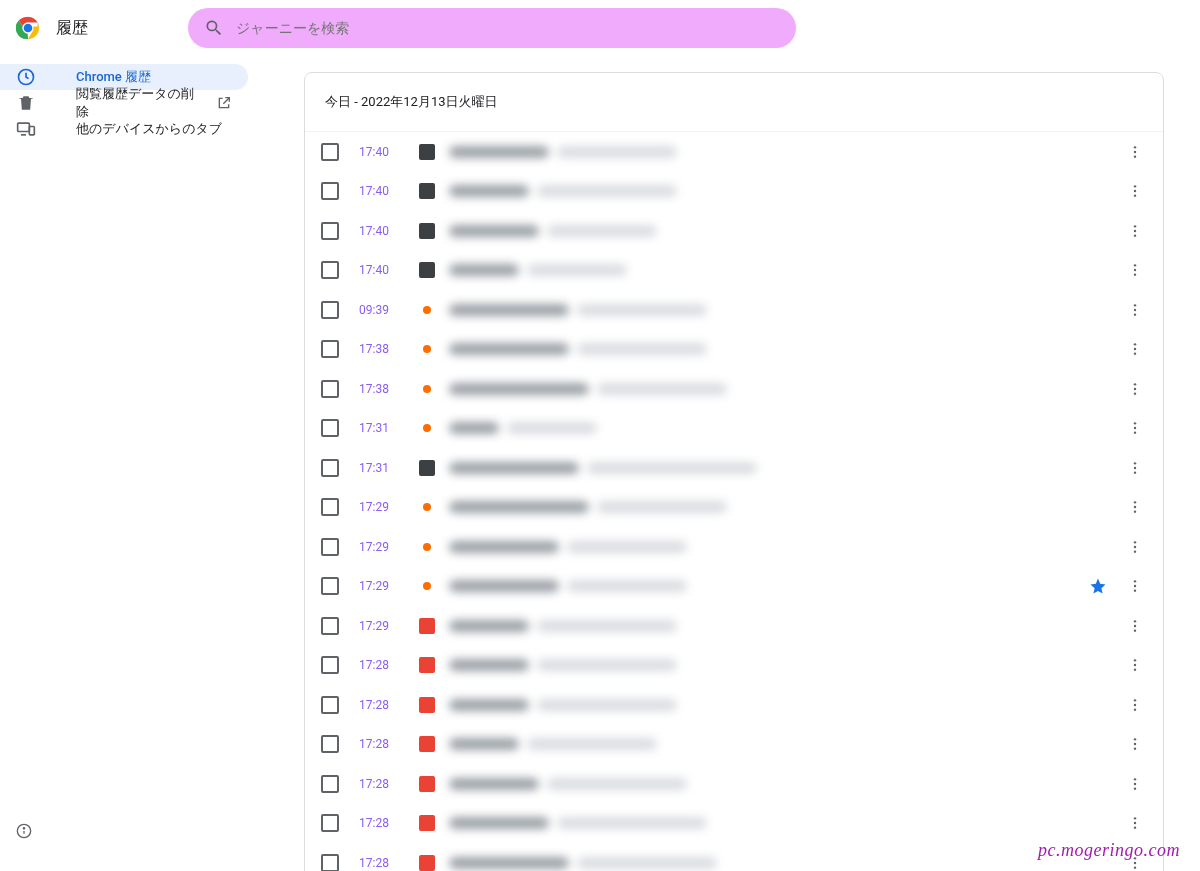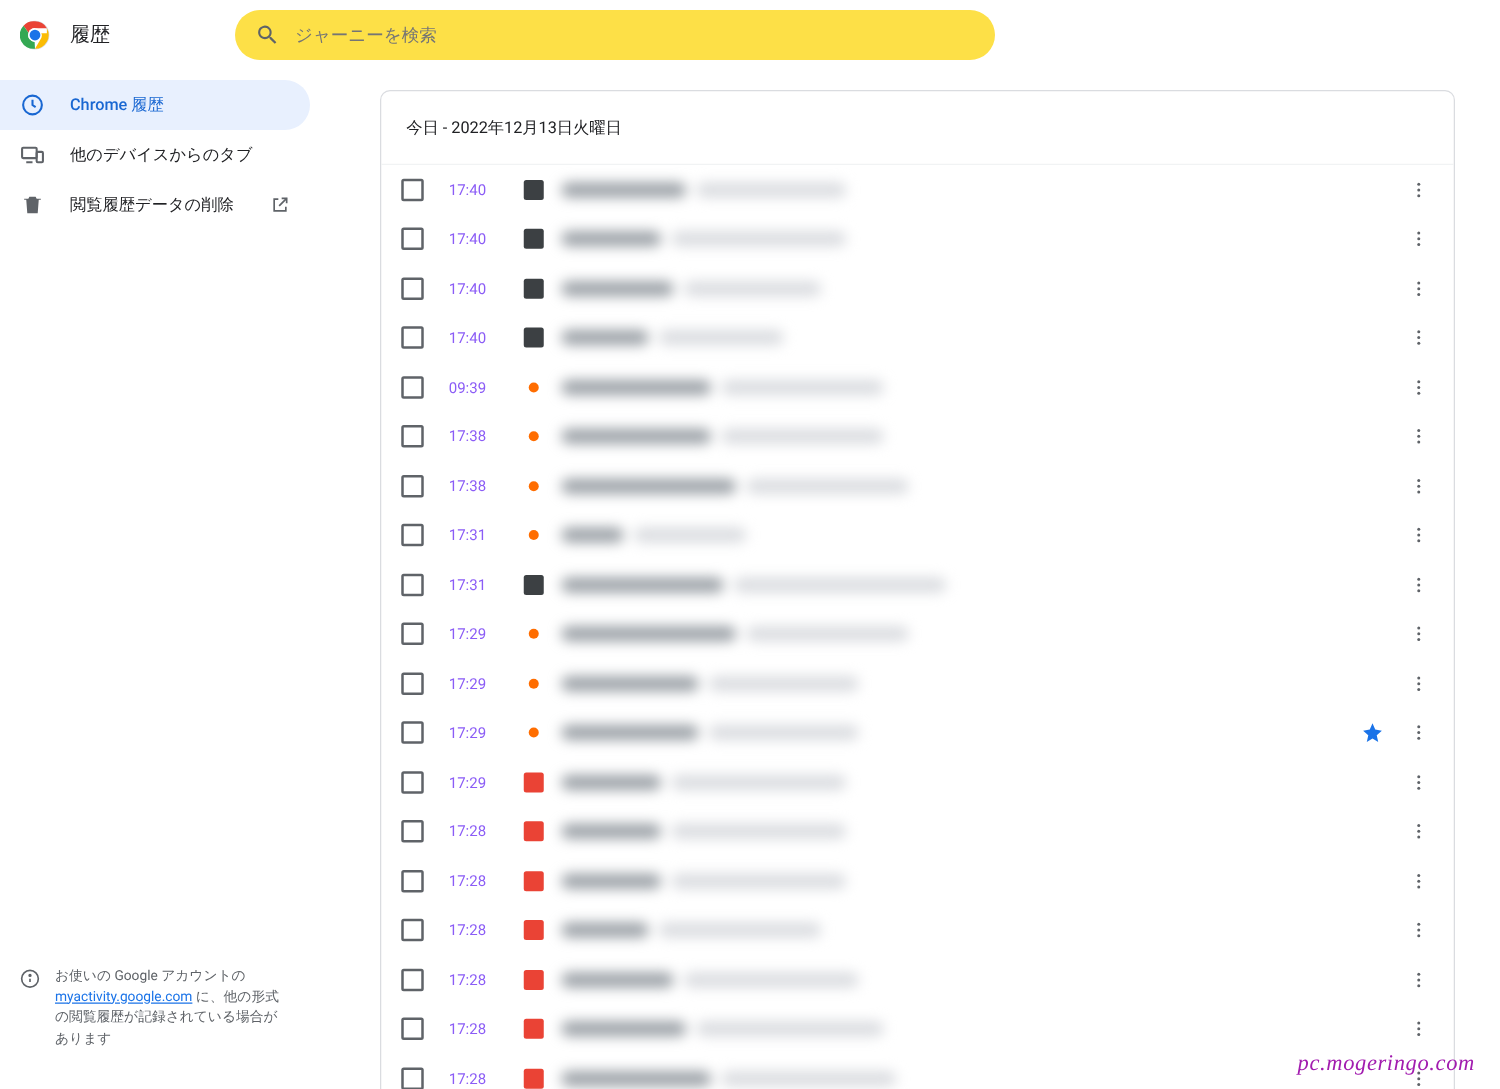--- a/index.html
+++ b/index.html
@@ -1,26 +1,26 @@
 <!DOCTYPE html>
 <html><head>
 <meta charset="utf-8">
 <style>
 * { box-sizing: border-box; margin: 0; padding: 0; }
 body { font-family: "Segoe UI", Roboto, Arial, sans-serif; font-size: 13px; color: #202124; background: #fff; width: 1200px; height: 871px; overflow: hidden; position: relative; }
 .header { display: flex; align-items: center; height: 56px; padding: 0 16px; }
 .chrome-logo { width: 24px; height: 24px; margin-right: 16px; }
 .page-title { font-size: 16px; color: #202124; margin-right: 40px; }
-.search-box { flex: 0 0 608px; height: 40px; background: #fde047; border-radius: 46px; display: flex; align-items: center; padding: 0 16px; margin-left: 60px; }
+.search-box { flex: 0 0 608px; height: 40px; background: #f0abfc; border-radius: 46px; display: flex; align-items: center; padding: 0 16px; margin-left: 60px; }
 .search-icon { color: #5f6368; margin-right: 12px; }
 .search-input { border: none; background: transparent; outline: none; font-size: 14px; color: #5f6368; flex: 1; }
 .layout { display: flex; height: calc(100% - 56px); }
 .sidebar { width: 256px; padding: 8px 8px 8px 0; display: flex; flex-direction: column; }
 .nav-items { flex: 1; }
-.nav-item { display: flex; align-items: center; height: 40px; padding: 0 16px; border-radius: 0 20px 20px 0; cursor: pointer; color: #202124; font-size: 13px; }
+.nav-item { display: flex; align-items: center; height: 26px; padding: 0 16px; border-radius: 0 20px 20px 0; cursor: pointer; color: #202124; font-size: 13px; gap: 20px; }
 .nav-item.active { background: #e8f0fe; color: #1967d2; font-weight: 500; }
 .nav-item .nav-icon { width: 20px; height: 20px; margin-right: 20px; display: flex; align-items: center; justify-content: center; color: #5f6368; }
 .nav-item.active .nav-icon { color: #1967d2; }
 .nav-item .ext-icon { margin-left: auto; color: #5f6368; }
 .sidebar-footer { padding: 12px 20px 24px 16px; display: flex; font-size: 11px; color: #5f6368; line-height: 1.5; }
 .sidebar-footer .info-icon { margin-right: 12px; flex-shrink: 0; margin-top: 2px; }
 .sidebar-footer a { color: #1a73e8; text-decoration: underline; }
 .main { flex: 1; padding: 16px 29px 0 48px; overflow-y: auto; }
 .card { background: #fff; border: 1px solid #dadce0; border-radius: 8px; max-width: 860px; }
 .card-header { padding: 20px 20px 20px 20px; font-size: 13px; color: #202124; border-bottom: 1px solid #f1f3f4; }
@@ -72,56 +72,52 @@
           <span class="nav-icon">
             <svg width="20" height="20" viewBox="0 0 24 24" fill="none" stroke="currentColor" stroke-width="2">
               <circle cx="12" cy="12" r="9"></circle>
               <path d="M12 7v5l3 2"></path>
             </svg>
           </span>
           <span>Chrome 履歴</span>
         </div>
         <div class="nav-item">
           <span class="nav-icon">
-            <svg width="20" height="20" viewBox="0 0 24 24" fill="none" stroke="currentColor" stroke-width="2">
-              <rect x="2" y="5" width="14" height="10" rx="1"></rect>
-              <path d="M6 19h6"></path>
-              <rect x="16" y="9" width="6" height="10" rx="1"></rect>
-            </svg>
-          </span>
-          <span>他のデバイスからのタブ</span>
-        </div>
-        <div class="nav-item">
-          <span class="nav-icon">
             <svg width="20" height="20" viewBox="0 0 24 24" fill="currentColor">
               <path d="M6 7h12l-1 13H7L6 7zm3-3h6l1 2H8l1-2zM4 6h16v1H4z"></path>
             </svg>
           </span>
           <span>閲覧履歴データの削除</span>
           <span class="ext-icon">
             <svg width="16" height="16" viewBox="0 0 24 24" fill="none" stroke="currentColor" stroke-width="2">
               <path d="M14 4h6v6"></path>
               <path d="M20 4l-9 9"></path>
               <path d="M19 14v5H5V5h5"></path>
             </svg>
           </span>
         </div>
+        <div class="nav-item">
+          <span class="nav-icon">
+            <svg width="20" height="20" viewBox="0 0 24 24" fill="none" stroke="currentColor" stroke-width="2">
+              <rect x="2" y="5" width="14" height="10" rx="1"></rect>
+              <path d="M6 19h6"></path>
+              <rect x="16" y="9" width="6" height="10" rx="1"></rect>
+            </svg>
+          </span>
+          <span>他のデバイスからのタブ</span>
+        </div>
       </div>
     <div class="sidebar-footer">
       <span class="info-icon">
         <svg width="16" height="16" viewBox="0 0 24 24" fill="none" stroke="#5f6368" stroke-width="2">
             <circle cx="12" cy="12" r="10"></circle>
             <line x1="12" y1="16" x2="12" y2="12"></line>
             <circle cx="12" cy="8" r="1" fill="#5f6368"></circle>
           </svg>
       </span>
-      <span>
-        <span>お使いの Google アカウントの</span>
-        <a href="#">myactivity.google.com</a><span> に、他の形式の閲覧履歴が記録されている場合があります</span>
-      </span>
     </div>
   </div>
 
   <div class="main">
     <div class="card">
       <div class="card-header">今日 - 2022年12月13日火曜日</div>
       <div class="history-list" id="history-list">
           <div class="history-item">
             <span class="checkbox"></span>
             <span class="time">17:40</span>

